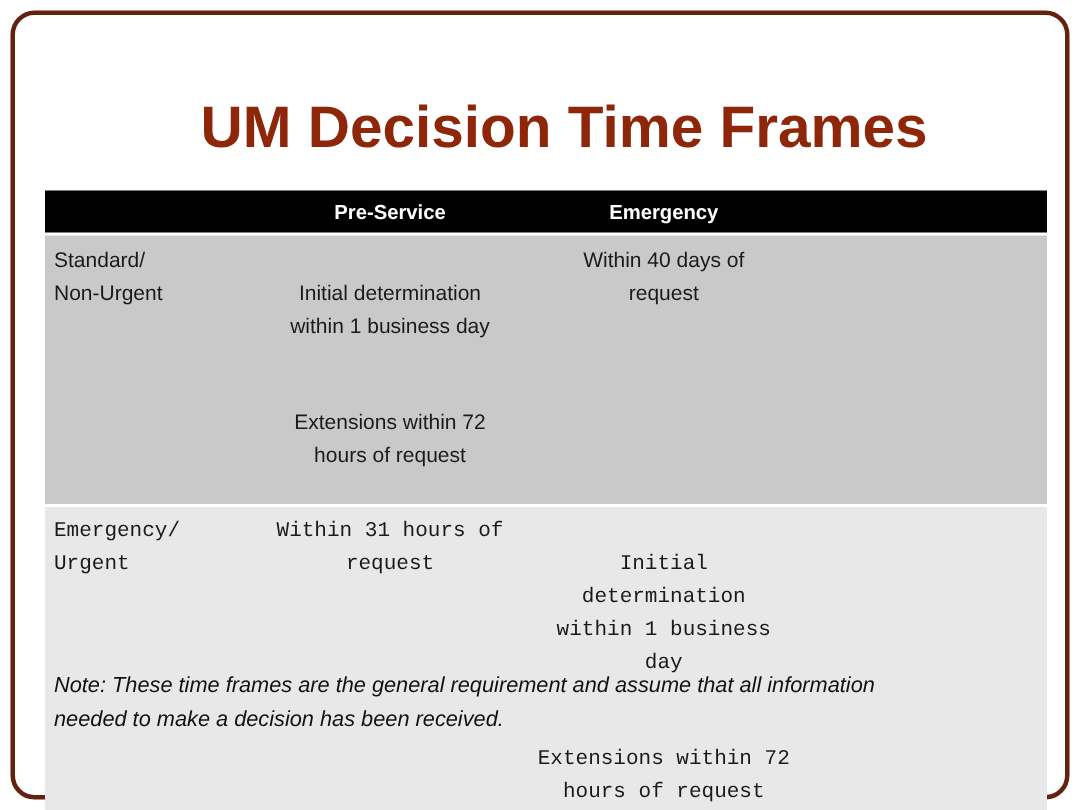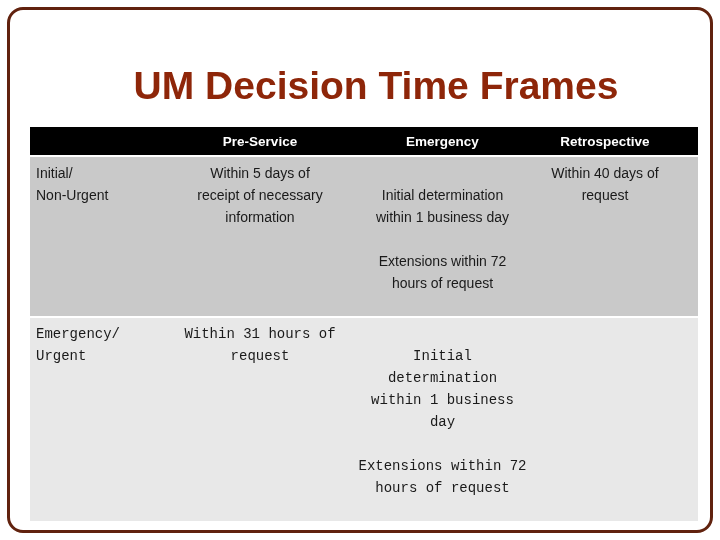--- a/index.html
+++ b/index.html
@@ -60,21 +60,21 @@
     color: var(--body-text, #1A1A1A);
     padding-top: 5px;
     text-align: center;
     white-space: pre-line;
   }
   .td.label {
     text-align: left;
     padding-left: 6px;
   }
   .para { white-space: pre-line; }
-  .para.second { }
+  .para.second { margin-top: 20px; }
   .note {
     position: absolute;
     left: 36px;
     top: 446px;
     width: 648px;
     margin: 0;
     font-size: 14.5px;
     font-style: italic;
     line-height: 23px;
     color: #111111;
@@ -88,29 +88,25 @@
   <div class="frame"></div>
 
   <h1 class="title">UM Decision Time Frames</h1>
 
   <div class="table">
 
     <div class="thead">
       <div class="th"></div>
       <div class="th">Pre-Service</div>
       <div class="th">Emergency</div>
-      <div class="th">Retrospective</div>
     </div>
 
     <div class="trow row-standard">
-      <div class="td label">Initial/
+      <div class="td label">Standard/
 Non-Urgent</div>
-      <div class="td">Within 5 days of
-receipt of necessary
-information</div>
       <div class="td">
         <div class="para">Initial determination
 within 1 business day</div>
         <div class="para second">Extensions within 72
 hours of request</div>
       </div>
       <div class="td">Within 40 days of
 request</div>
     </div>
 
@@ -122,13 +118,15 @@
       <div class="td">
         <div class="para">Initial determination
 within 1 business day</div>
         <div class="para second">Extensions within 72
 hours of request</div>
       </div>
     </div>
 
   </div>
 
+  <p class="note">Note: These time frames are the general requirement and assume that all information
+needed to make a decision has been received.</p>
 </div>
 
 </body></html>

